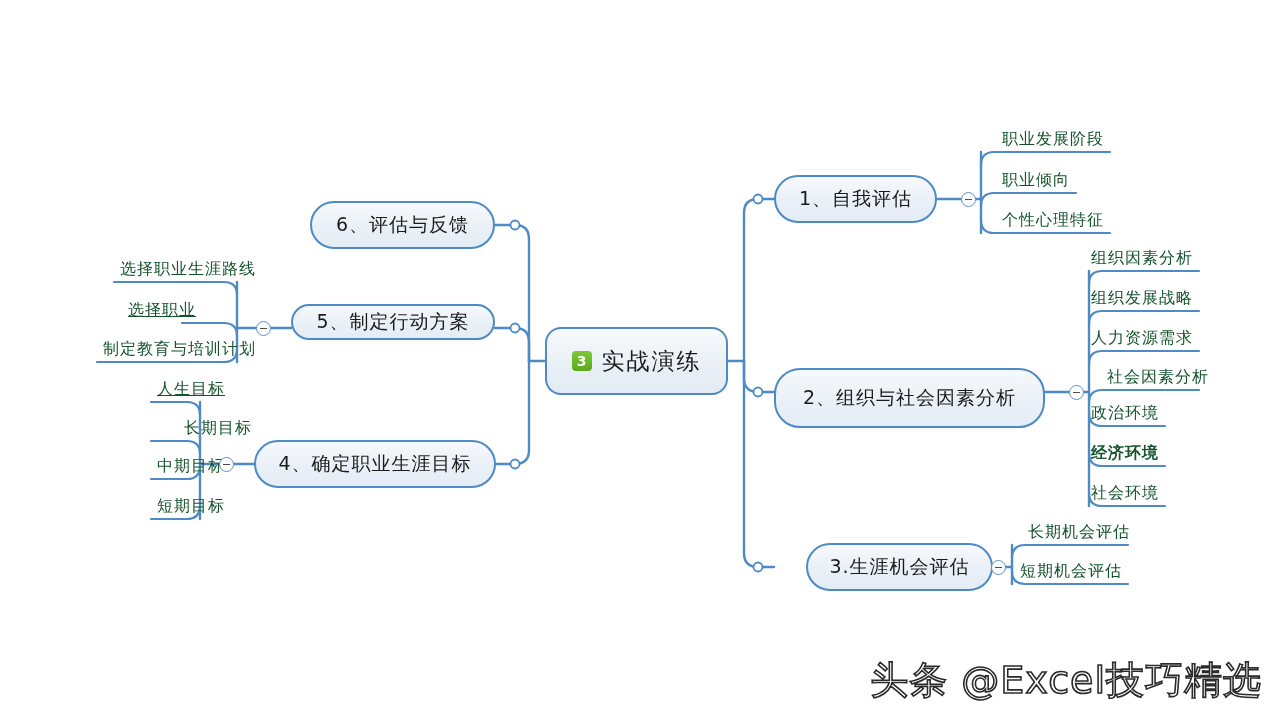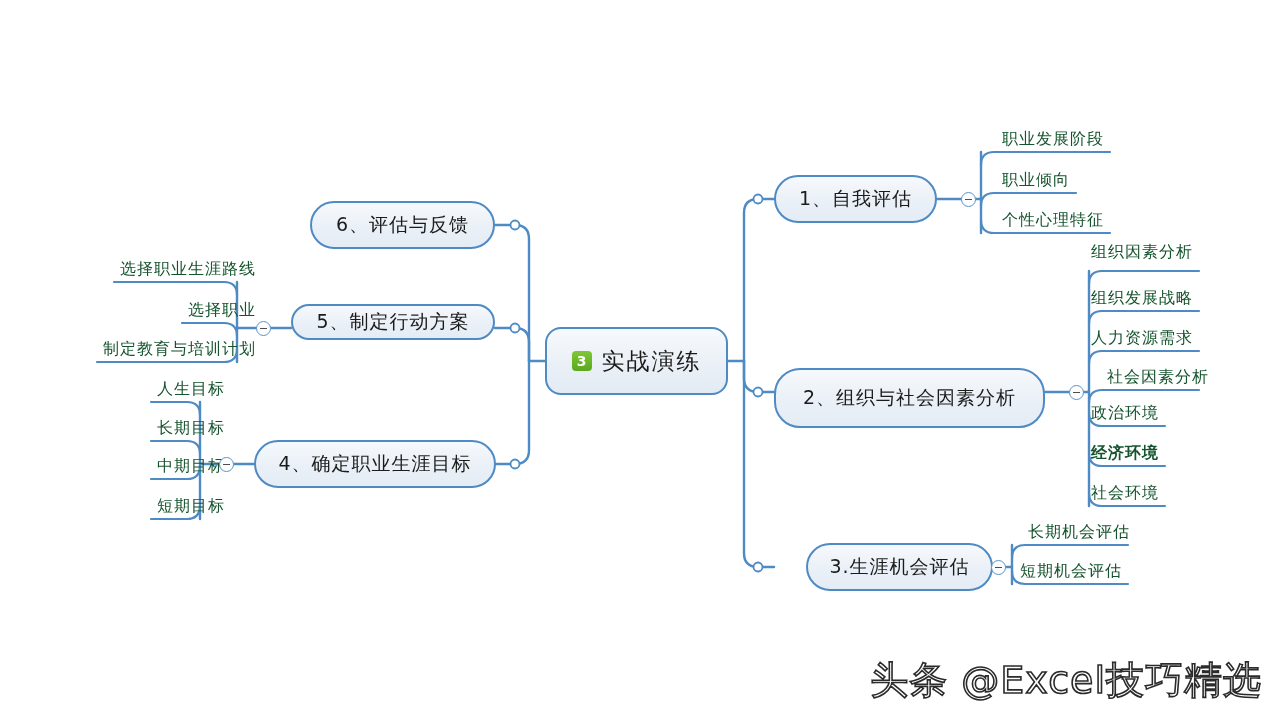--- a/index.html
+++ b/index.html
@@ -195,37 +195,37 @@
   </div>
 
   <div class="node main" style="left:254px; top:440px; width:242px; height:48px;">
     <span class="lbl">4、确定职业生涯目标</span>
   </div>
 
   <div class="leaf right" style="left:1002px; top:131px;">职业发展阶段</div>
   <div class="leaf right" style="left:1002px; top:172px;">职业倾向</div>
   <div class="leaf right" style="left:1002px; top:212px;">个性心理特征</div>
 
-  <div class="leaf right" style="left:1091px; top:244px;">组织因素分析</div>
+  <div class="leaf right" style="left:1091px; top:250px;">组织因素分析</div>
   <div class="leaf right" style="left:1091px; top:290px;">组织发展战略</div>
   <div class="leaf right" style="left:1091px; top:330px;">人力资源需求</div>
   <div class="leaf right" style="left:1091px; top:369px;padding-left:16px;">社会因素分析</div>
   <div class="leaf right" style="left:1091px; top:405px;">政治环境</div>
   <div class="leaf right" style="left:1091px; top:445px;font-weight:bold;">经济环境</div>
   <div class="leaf right" style="left:1091px; top:485px;">社会环境</div>
 
   <div class="leaf right" style="left:1020px; top:524px;margin-left:8px;">长期机会评估</div>
   <div class="leaf right" style="left:1020px; top:563px;">短期机会评估</div>
 
   <div class="leaf left" style="right:1024px; top:261px;">选择职业生涯路线</div>
-  <div class="leaf left" style="right:1024px; top:302px;">选择职业</div>
+  <div class="leaf left" style="right:1084px; top:302px;text-decoration:underline;">选择职业</div>
   <div class="leaf left" style="right:1024px; top:341px;">制定教育与培训计划</div>
 
-  <div class="leaf left" style="right:1055px; top:381px;">人生目标</div>
-  <div class="leaf left" style="right:1055px; top:420px;text-align:right;">长期目标</div>
+  <div class="leaf left" style="right:1055px; top:381px;text-decoration:underline;">人生目标</div>
+  <div class="leaf left" style="right:1028px; top:420px;text-align:right;">长期目标</div>
   <div class="leaf left" style="right:1055px; top:458px;">中期目标</div>
   <div class="leaf left" style="right:1055px; top:498px;">短期目标</div>
 
   <div class="toggle" style="left:961px; top:192px;"></div>
   <div class="toggle" style="left:1069px; top:385px;"></div>
   <div class="toggle" style="left:991px; top:560px;"></div>
   <div class="toggle" style="left:256px; top:321px;"></div>
   <div class="toggle" style="left:219px; top:457px;"></div>
 
   <div id="watermark">头条 @Excel技巧精选</div>

